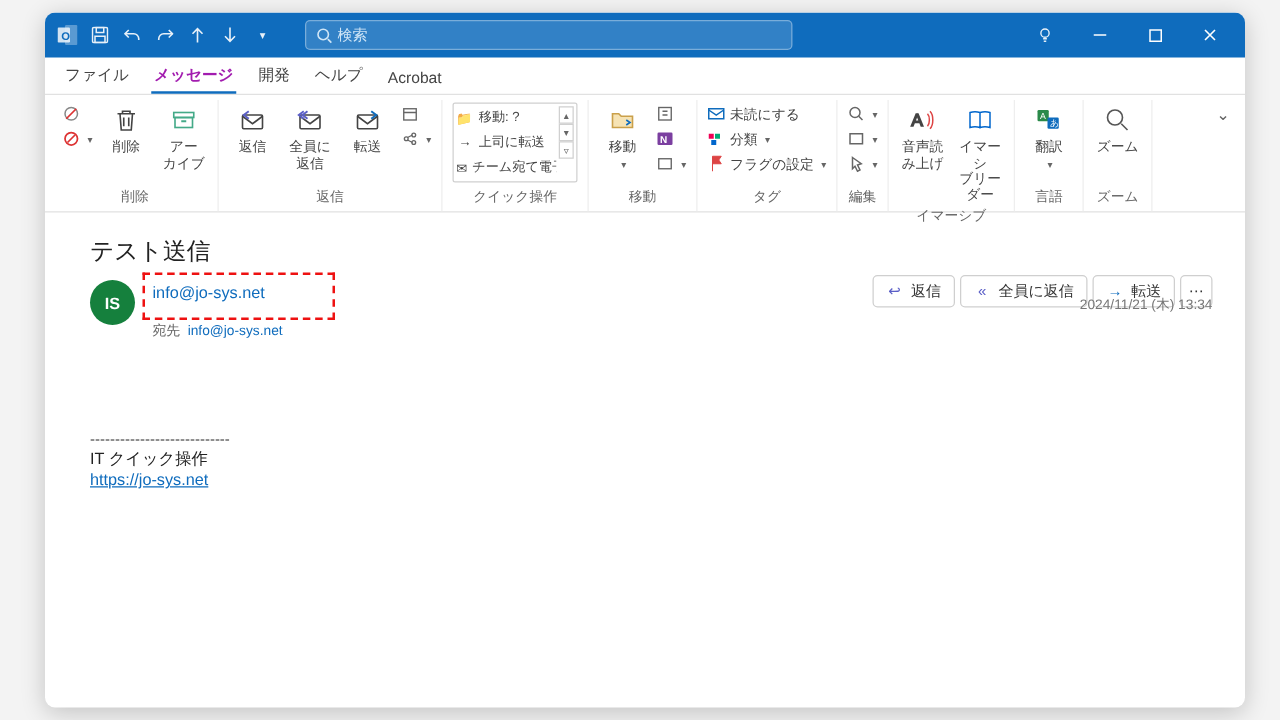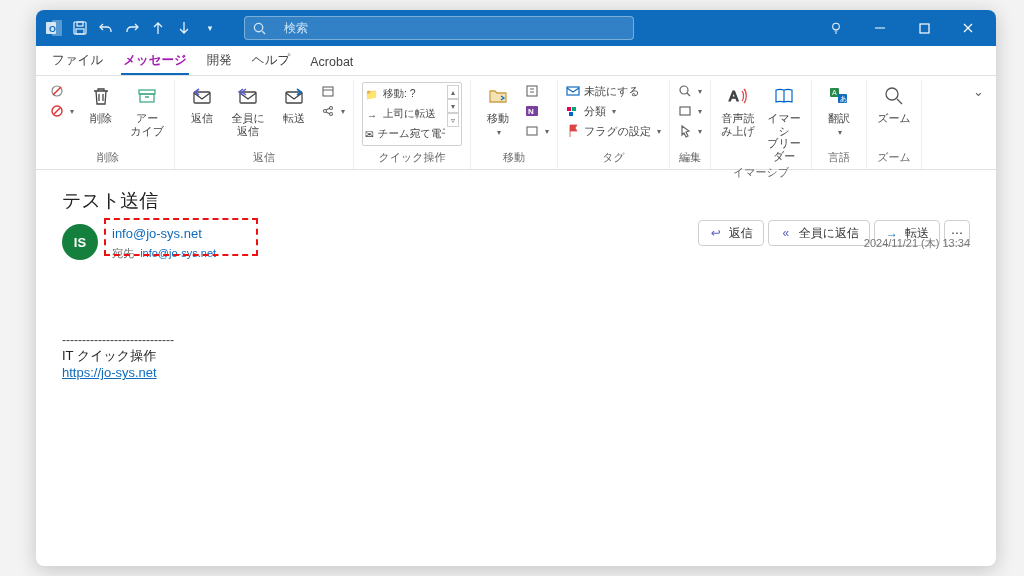--- a/index.html
+++ b/index.html
@@ -2,47 +2,47 @@
 <html><head>
 <meta charset="utf-8">
 <style>
   * { box-sizing: border-box; margin: 0; padding: 0; font-family: "Segoe UI", "Yu Gothic UI", "Meiryo", sans-serif; }
   body { background: #f3f3f3; width: 1024px; height: 576px; overflow: hidden; }
   .window { position: absolute; top: 10px; left: 36px; width: 960px; height: 556px; background: #fff; border-radius: 8px; box-shadow: 0 4px 20px rgba(0,0,0,.2); overflow: hidden; display: flex; flex-direction: column; }
   .titlebar { height: 36px; background: #0f6cbd; color: #fff; display: flex; align-items: center; padding: 0 6px; gap: 6px; font-size: 12px; }
   .titlebar .qat { display:flex; align-items:center; gap:10px; padding-left:4px; }
   .titlebar .qat-icon { width:16px; height:16px; display:inline-flex; align-items:center; justify-content:center; opacity:.9; cursor:pointer; }
   .titlebar .title-text { margin-left:8px; white-space:nowrap; }
-  .search { flex:0 0 390px; margin-left:20px; height:24px; background:rgba(255,255,255,.15); border:1px solid rgba(255,255,255,.35); border-radius:4px; display:flex; align-items:center; padding:0 8px; color:#e7f2fb; gap:18px; }
+  .search { flex:0 0 390px; margin-left:20px; height:24px; background:rgba(255,255,255,.15); border:1px solid rgba(255,255,255,.35); border-radius:4px; display:flex; align-items:center; padding:0 8px; color:#e7f2fb; gap:4px; }
   .search input { background:transparent; border:none; outline:none; color:#e7f2fb; font-size:12px; flex:1; }
   .search input::placeholder { color:#cfe5f6; }
   .titlebar .spacer { flex:1; }
   .sysbtns { display:flex; }
   .sysbtn { width:44px; height:36px; display:flex; align-items:center; justify-content:center; cursor:pointer; }
   .tabs { height:30px; display:flex; align-items:flex-end; gap:16px; padding:0 14px; border-bottom:1px solid #e1e1e1; font-size:12.5px; color:#444; }
   .tab { padding:6px 2px 6px; cursor:pointer; }
   .tab.active { font-weight:600; color:#a21caf; border-bottom:2px solid #0f6cbd; padding-bottom:4px; }
   .ribbon { display:flex; height:94px; border-bottom:1px solid #e1e1e1; padding:4px 6px 0; gap:0; font-size:11px; color:#444; }
   .rgroup { display:flex; flex-direction:column; align-items:center; padding:0 8px; border-right:1px solid #eee; }
   .rgroup:last-child { border-right:none; }
   .rcontent { flex:1; display:flex; align-items:flex-start; gap:8px; padding-top:2px; }
   .rlabel { font-size:11px; color:#666; padding:2px 0 4px; text-align:center; width:100%; position:relative;}
   .bigbtn { display:flex; flex-direction:column; align-items:center; justify-content:flex-start; width:38px; gap:4px; cursor:pointer; padding-top:2px; }
   .bigbtn .icn { width:24px; height:24px; display:flex; align-items:center; justify-content:center; }
   .bigbtn .lbl { font-size:11px; line-height:1.15; text-align:center; white-space:nowrap; }
   .stack { display:flex; flex-direction:column; gap:2px; }
   .smallline { display:flex; align-items:center; gap:4px; font-size:11px; white-space:nowrap; cursor:pointer; height:18px;}
   .smallline .sicn { width:14px; height:14px; display:inline-flex; align-items:center; justify-content:center; }
-  .content { flex:1; padding:18px 26px 10px; overflow:auto; position:relative; }
+  .content { flex:1; padding:18px 36px 10px; overflow:auto; position:relative; }
   .subject { font-size:19px; color:#222; margin-bottom:10px; }
   .header-row { display:flex; align-items:flex-start; gap:10px; }
   .avatar { width:36px; height:36px; border-radius:50%; background:#15803d; color:#fff; font-size:13px; font-weight:600; display:flex; align-items:center; justify-content:center; flex-shrink:0; }
   .from-block { position:relative; padding:2px 4px; }
   .from-addr { color:#0f6cbd; font-size:13px; }
-  .to-line { font-size:11px; color:#666; margin-top:5px; }
+  .to-line { font-size:11px; color:#666; margin-top:16px; }
   .to-line .to-addr { color:#0f6cbd; }
   .highlight { position:absolute; border:2px dashed #e11; pointer-events:none; }
   .actions { position:absolute; right:26px; top:50px; display:flex; gap:4px; }
   .actbtn { border:1px solid #cfcfcf; background:#fff; border-radius:4px; height:26px; padding:0 10px; display:flex; align-items:center; gap:6px; font-size:12px; color:#333; cursor:pointer; }
   .actbtn .ai { color:#5b5fc7; width:14px; display:inline-flex; justify-content:center;}
   .datetime { position:absolute; right:26px; top:66px; font-size:11px; color:#777; }
   .body { margin-top:70px; font-size:13px; color:#222; }
   .sep { letter-spacing:0; color:#444; font-size:12px;}
   .siglink { color:#0f6cbd; text-decoration:underline; cursor:pointer; }
   svg { display:block; }

